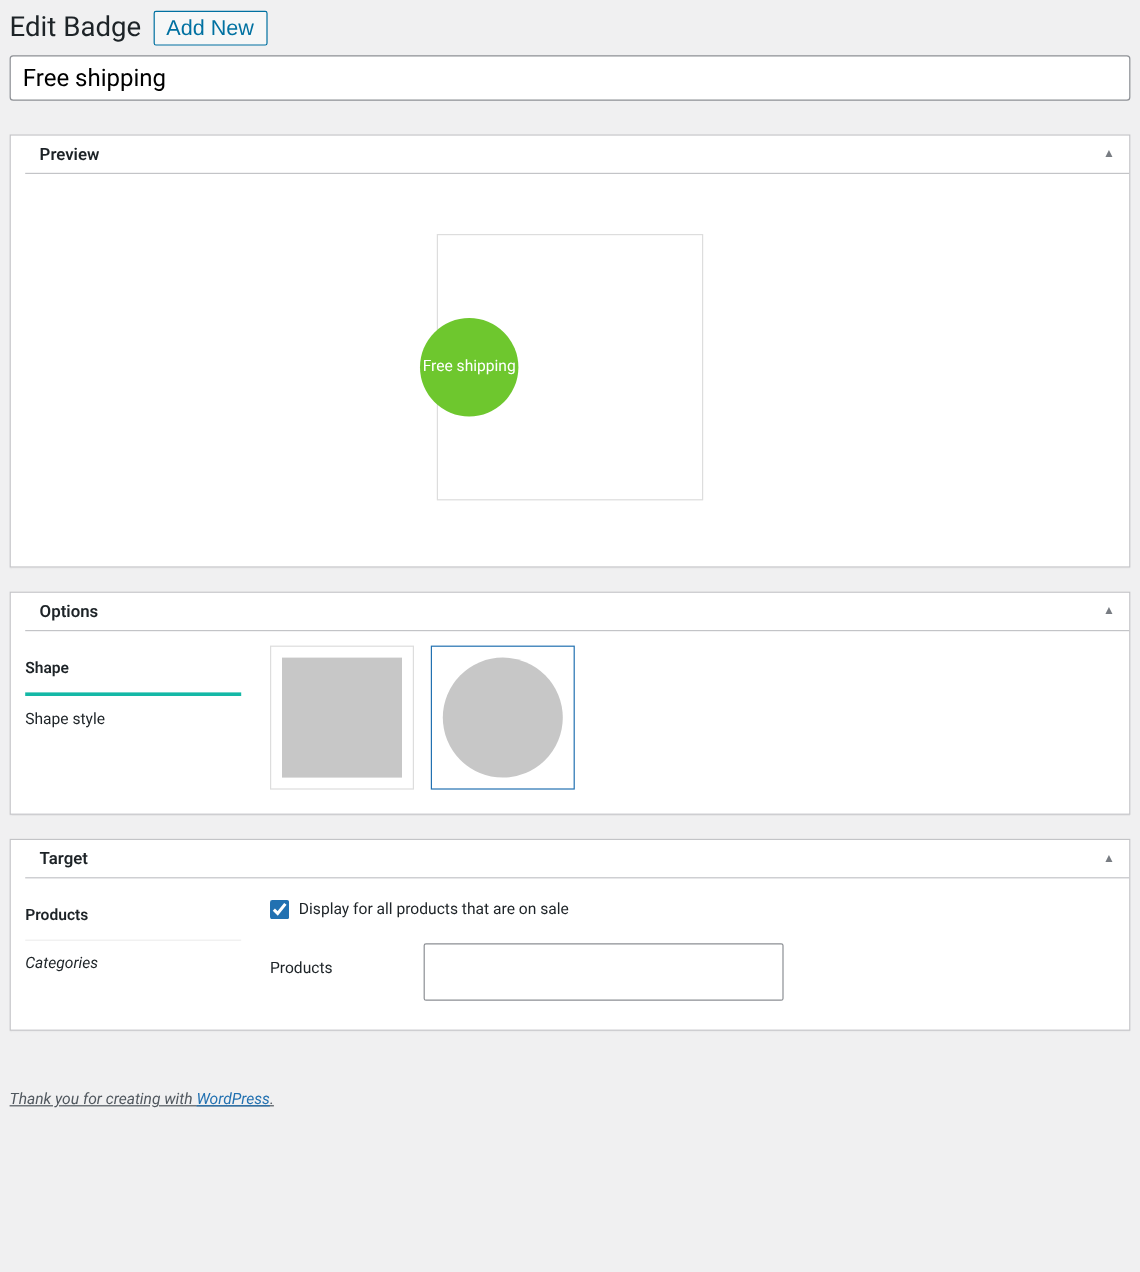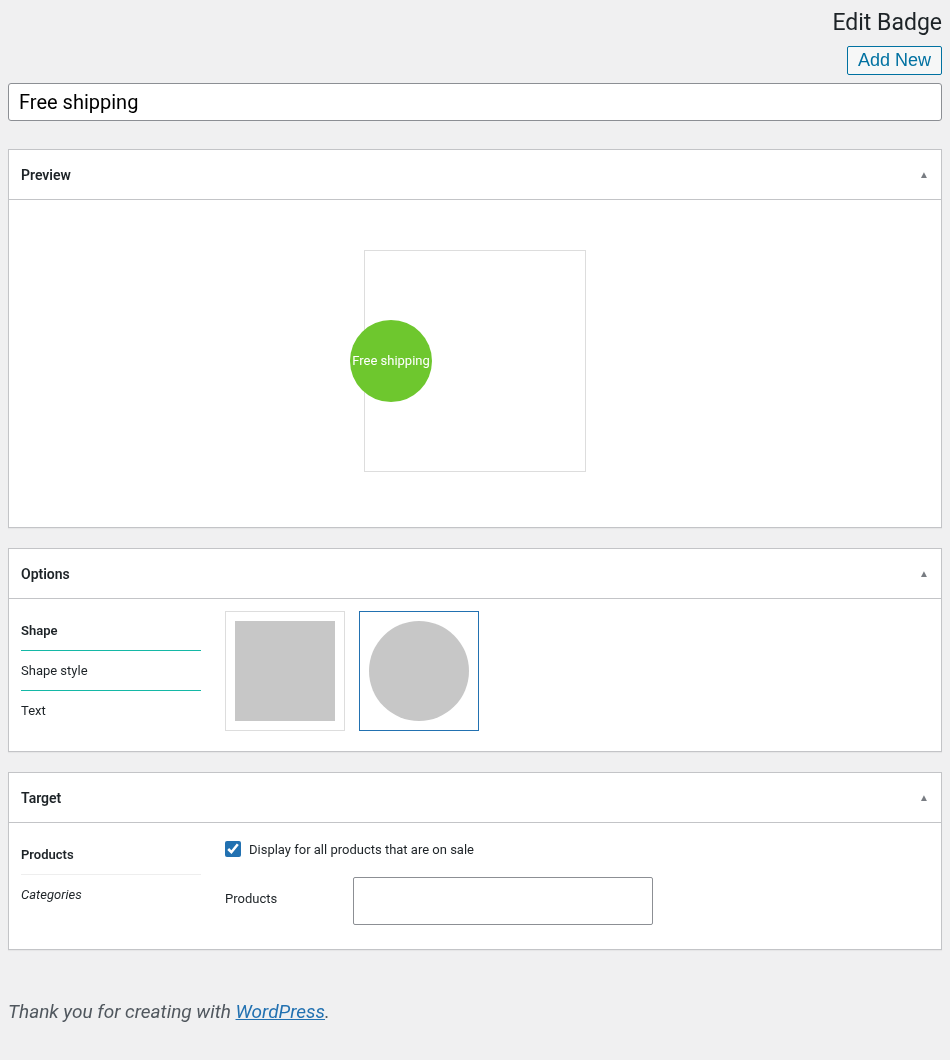--- a/index.html
+++ b/index.html
@@ -13,23 +13,22 @@
       background: #f0f0f1;
       color: #1d2327;
       font-size: 13px;
       padding: 0;
       width: 950px;
     }
     
     .header {
       padding: 9px 8px 8px 8px;
       display: flex;
-      align-items: flex-end;
+      align-items: flex-start;
       gap: 10px;
-      flex-direction: column;
     }
     
     .page-title {
       font-size: 23px;
       font-weight: 400;
       color: #1d2327;
     }
     
     .add-new-btn {
       border: 1px solid #0071a1;
@@ -61,21 +60,22 @@
       border: 1px solid #c3c4c7;
       box-shadow: 0 1px 1px rgba(0,0,0,0.04);
     }
     
     .postbox-header {
       display: flex;
       justify-content: space-between;
       align-items: center;
       padding: 0 12px;
       border-bottom: 1px solid #c3c4c7;
-      height: 50px;
+      height: 32px;
+      margin-left: 12px;
     }
     
     .postbox-title {
       font-size: 14px;
       font-weight: 600;
     }
     
     .collapse-icon {
       color: #787c82;
       font-size: 10px;
@@ -120,21 +120,21 @@
       display: flex;
       gap: 24px;
     }
     
     .options-tabs {
       width: 180px;
     }
     
     .options-tab {
       padding: 12px 0;
-      border-bottom: 1px solid #14b8a6;
+      border-bottom: 3px solid #14b8a6;
       font-size: 13px;
       cursor: pointer;
     }
     
     .options-tab.active {
       font-weight: 600;
     }
     
     .options-tab:last-child {
       border-bottom: none;
@@ -232,22 +232,23 @@
       width: 300px;
       height: 48px;
       border: 1px solid #8c8f94;
       background: #fff;
       border-radius: 2px;
     }
     
     .footer {
       padding: 50px 8px 20px 8px;
       font-style: italic;
-      font-size: 19px;
+      font-size: 13px;
       color: #50575e;
+      text-decoration: underline;
     }
     
     .footer a {
       color: #2271b1;
       text-decoration: underline;
     }
   </style>
 </head>
 <body>
 
@@ -274,21 +275,20 @@
 
 <div class="postbox">
   <div class="postbox-header">
     <span class="postbox-title">Options</span>
     <span class="collapse-icon">▲</span>
   </div>
   <div class="options-content">
     <div class="options-tabs">
       <div class="options-tab active">Shape</div>
       <div class="options-tab">Shape style</div>
-      <div class="options-tab">Text</div>
     </div>
     <div class="shape-choices">
       <div class="shape-choice">
         <div class="shape-square-inner"></div>
       </div>
       <div class="shape-choice selected">
         <div class="shape-circle-inner"></div>
       </div>
     </div>
   </div>

